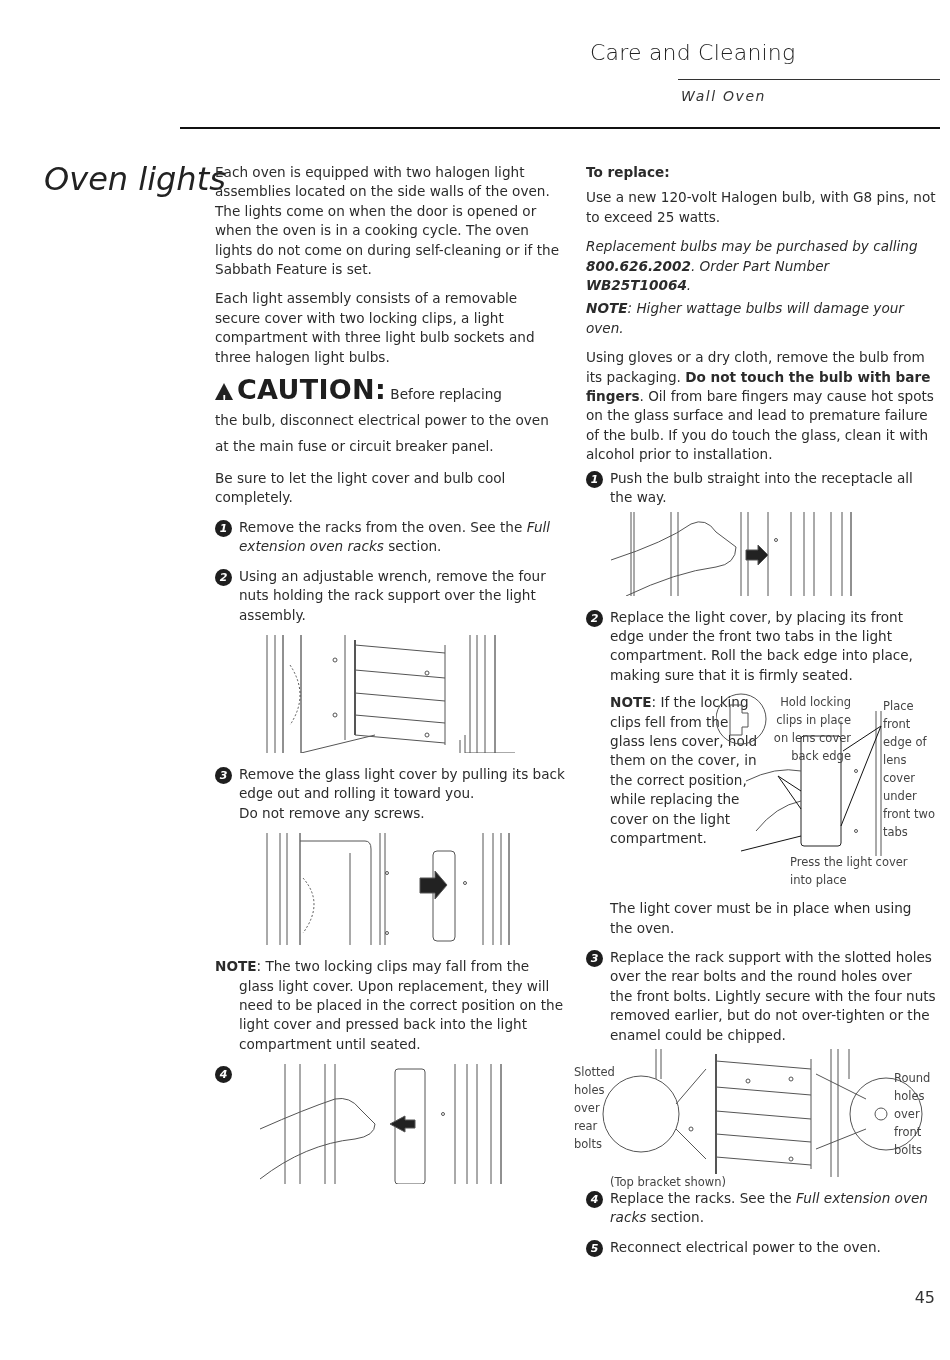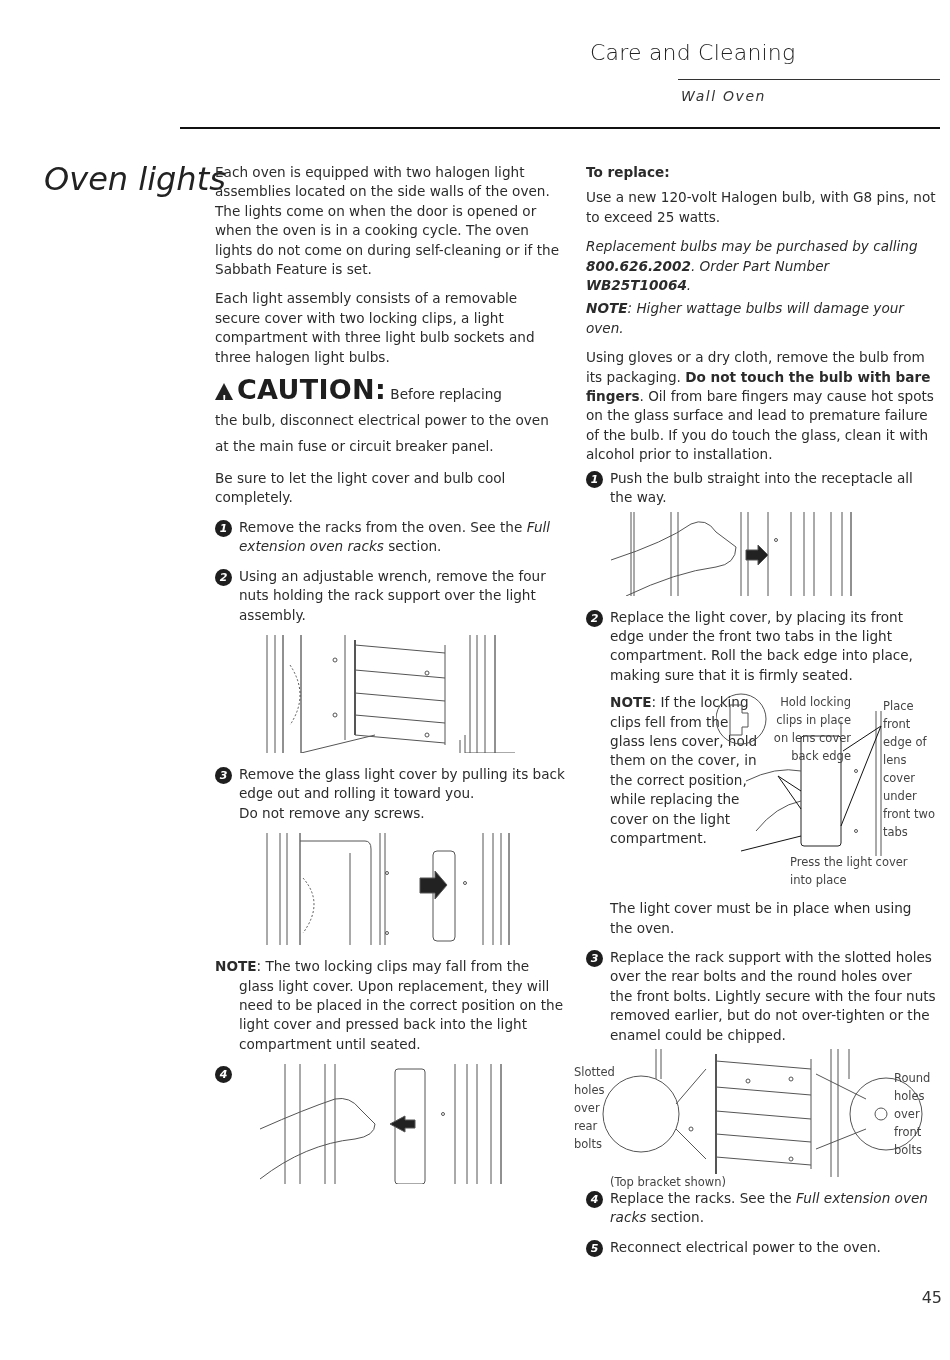--- a/index.html
+++ b/index.html
@@ -20,21 +20,21 @@
   .caution-line { margin:10px 0 0 0; line-height:26px; }
   .caution-word { font-size:27px; font-weight:bold; letter-spacing:0.3px; color:#1e1e1e; }
   .caution-tri { display:inline-block; width:0; height:0; border-left:9px solid transparent; border-right:9px solid transparent; border-bottom:17px solid #222; position:relative; top:1px; margin-right:4px; }
   .caution-tri span { position:absolute; left:-2px; top:4px; color:#fff; font-size:10px; font-weight:bold; }
   .step { position:relative; padding-left:24px; margin:0 0 10px 0; }
   .num { position:absolute; left:0; top:2px; width:17px; height:17px; border-radius:50%; background:#1e1e1e; color:#fff; font-size:11px; font-weight:bold; font-style:italic; text-align:center; line-height:17px; }
   .note { padding-left:24px; text-indent:-24px; margin:0 0 10px 0; }
   .illus { display:block; margin:4px 0 12px 0; }
   .illus svg { display:block; }
   .label-small { font-size:11.5px; line-height:18px; color:#444; }
-  .page-num { right:8px; top:1288px; font-size:16px; color:#333; }
+  .page-num { right:15px; top:1288px; font-size:16px; color:#333; }
   .note-box { position:relative; height:200px; margin:0 0 8px 0; }
 </style>
 </head>
 <body>
 
 <div class="abs hdr-title">Care and Cleaning</div>
 <div class="abs hdr-rule1"></div>
 <div class="abs hdr-sub">Wall Oven</div>
 <div class="abs hdr-rule2"></div>
 

